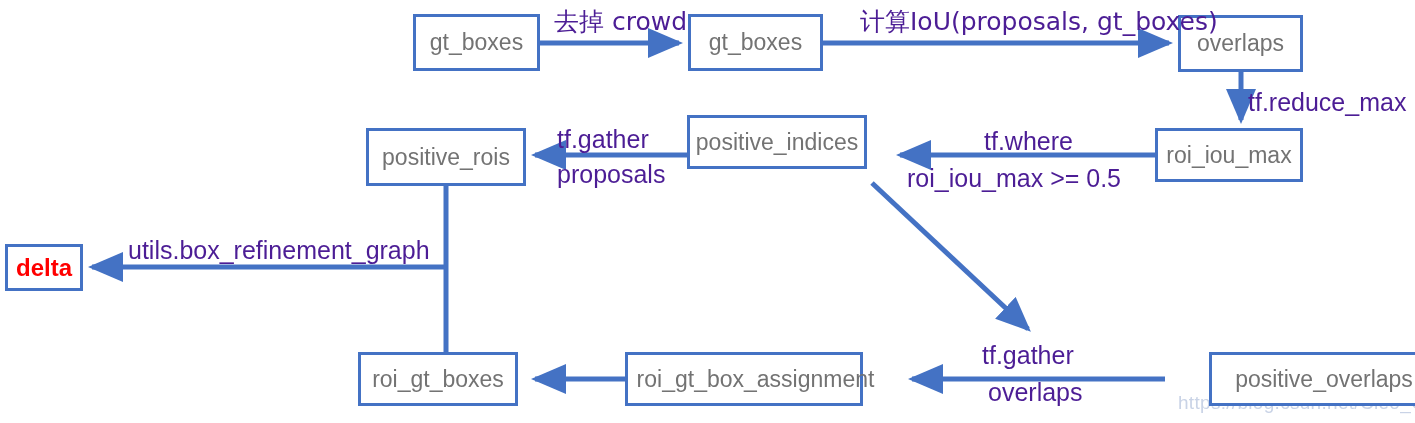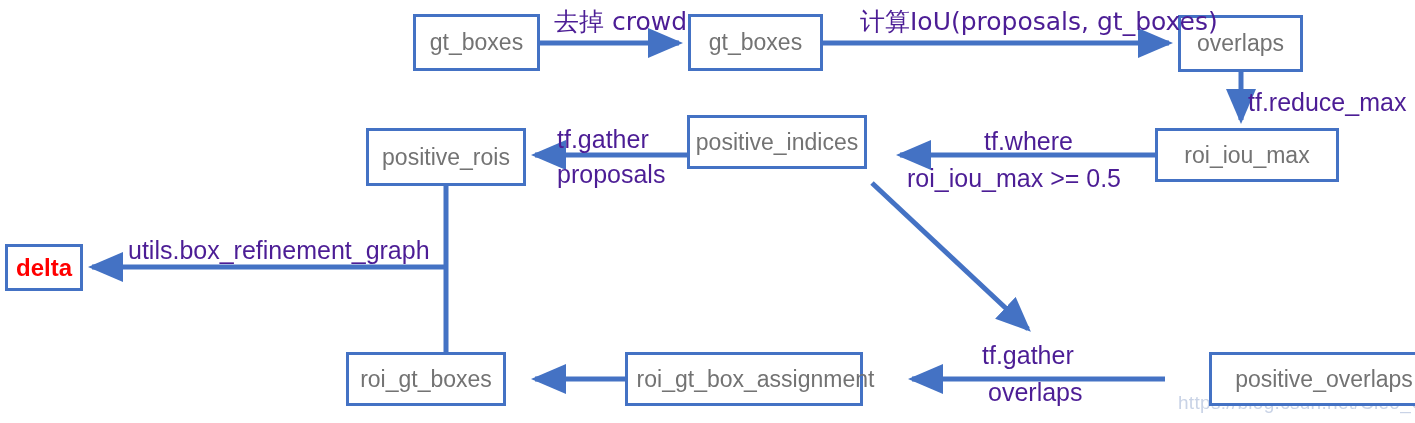--- a/index.html
+++ b/index.html
@@ -123,37 +123,37 @@
   </div>
 
   <div class="node" style="left:688px; top:14px; width:135px; height:57px;">
     <span>gt_boxes</span>
   </div>
 
   <div class="node" style="left:1178px; top:15px; width:125px; height:57px;">
     <span>overlaps</span>
   </div>
 
-  <div class="node" style="left:1155px; top:128px; width:184px; height:54px;">
+  <div class="node" style="left:1155px; top:128px; width:148px; height:54px;">
     <span>roi_iou_max</span>
   </div>
 
   <div class="node" style="left:687px; top:115px; width:180px; height:54px;">
     <span>positive_indices</span>
   </div>
 
   <div class="node" style="left:366px; top:128px; width:160px; height:58px;">
     <span>positive_rois</span>
   </div>
 
   <div class="node accent-red" style="left:5px; top:244px; width:78px; height:47px;">
     <span>delta</span>
   </div>
 
-  <div class="node" style="left:346px; top:352px; width:160px; height:54px;">
+  <div class="node" style="left:358px; top:352px; width:160px; height:54px;">
     <span>roi_gt_boxes</span>
   </div>
 
   <div class="node" style="left:625px; top:352px; width:238px; height:54px;padding-left:23px;">
     <span>roi_gt_box_assignment</span>
   </div>
 
   <div class="node" style="left:1165px; top:352px; width:230px; height:54px;margin-left:44px;">
     <span>positive_overlaps</span>
   </div>

